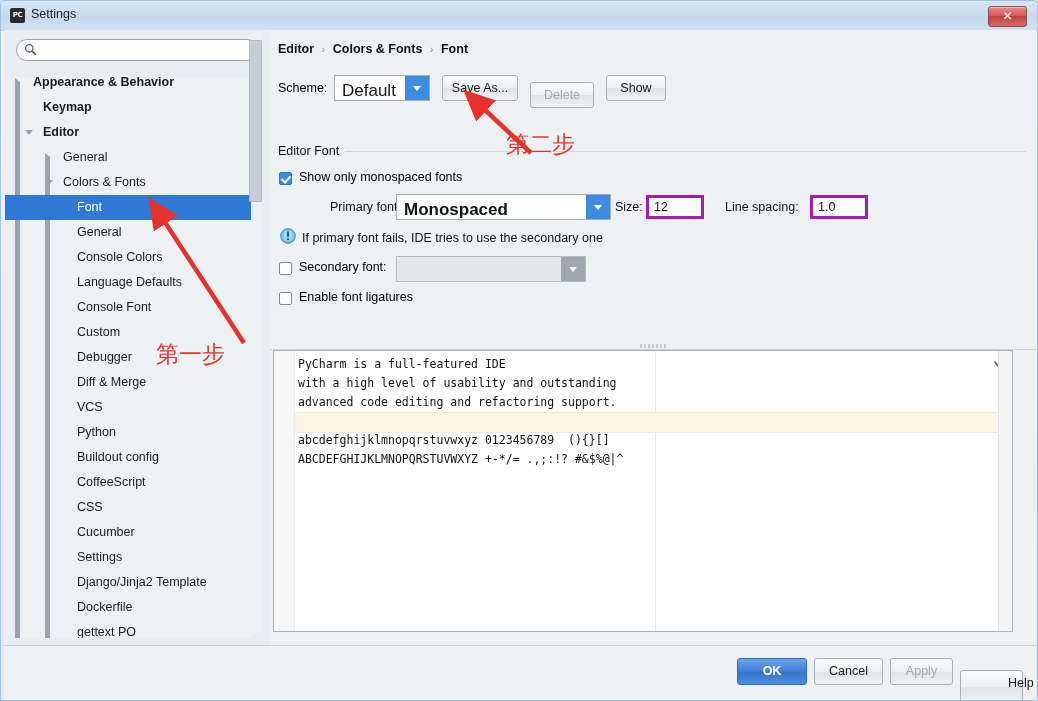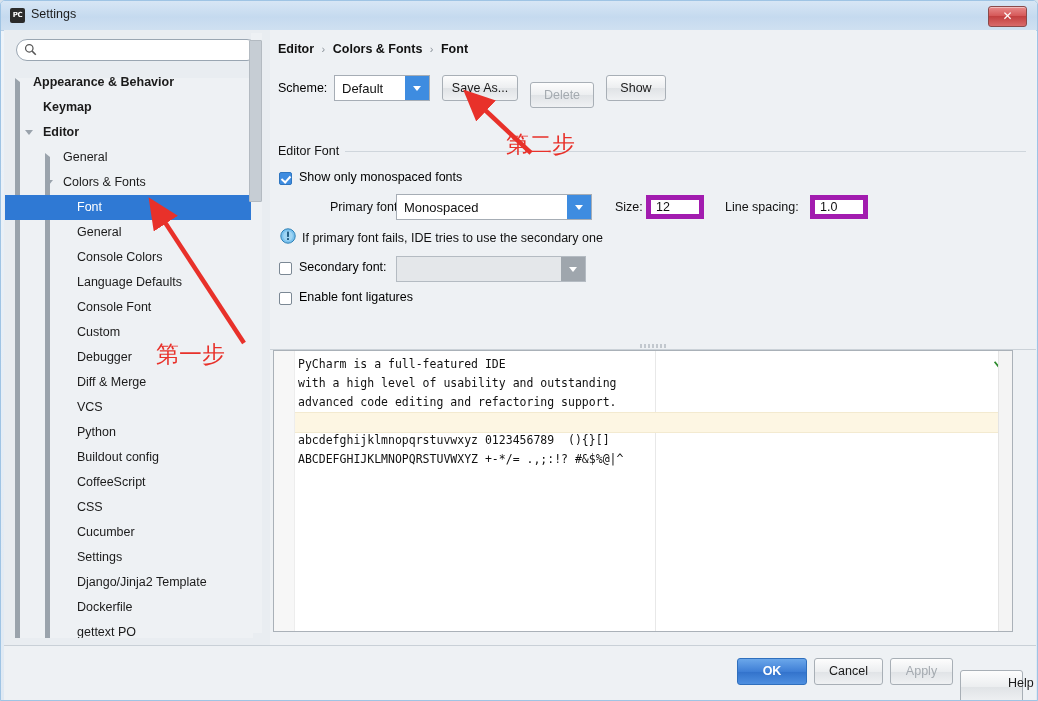--- a/index.html
+++ b/index.html
@@ -107,21 +107,21 @@
     position:absolute;left:8px;top:12px;font-size:12.5px;font-weight:bold;color:#111;
   }
   .bc-sep{color:#8d949b;font-weight:normal;padding:0 4px;font-size:11px;}
   .scheme-row{position:absolute;left:8px;top:45px;height:26px;}
   .scheme-label{position:absolute;left:0;top:6px;font-size:12.5px;}
   .combo{
     position:absolute;box-sizing:border-box;height:26px;
     border:1px solid #a6adb5;background:#fff;
   }
   .combo .val{
-    position:absolute;left:7px;top:5px;font-size:13px;color:#111;
+    position:absolute;left:7px;top:5px;font-size:17px;color:#111;
   }
   .combo .btn{
     position:absolute;right:0;top:0;width:24px;height:24px;
     background:#3e8ce0;
   }
   .combo .btn.disabled{background:#9fa6ad;}
   .combo .btn:after{
     content:"";position:absolute;left:8px;top:10px;
     border-top:5px solid #fff;border-left:4px solid transparent;border-right:4px solid transparent;
   }
@@ -142,21 +142,21 @@
     border:1px solid #7b8894;background:#fff;border-radius:2px;cursor:pointer;
   }
   .chkbox.checked{background:#3e8ce0;border-color:#2f76c0;}
   .chkbox.checked:after{
     content:"";position:absolute;left:3px;top:1px;width:4px;height:7px;
     border:solid #fff;border-width:0 2px 2px 0;transform:rotate(42deg);
   }
   .chk-label{position:absolute;left:20px;top:-2px;white-space:nowrap;}
   .field{
     position:absolute;box-sizing:border-box;height:24px;
-    border:5px solid #a21caf;background:#fff;font-size:12.5px;
+    border:3px solid #a21caf;background:#fff;font-size:12.5px;
     padding:0 5px;line-height:22px;color:#111;
     font-family:"Liberation Sans",sans-serif;outline:none;
   }
   .inline-label{position:absolute;font-size:12.5px;color:#111;}
   .info-icon{position:absolute;width:16px;height:16px;}
   .info-text{position:absolute;font-size:12.5px;color:#111;white-space:nowrap;}
   
   .splitter{
     position:absolute;left:0;top:311px;width:766px;height:10px;
   }
@@ -333,21 +333,21 @@
 
       <div class="group-line"></div>
       <div class="group-title">Editor Font</div>
 
       <div class="chk-row" style="left:9px;top:142px;">
         <div class="chkbox checked"></div>
         <div class="chk-label">Show only monospaced fonts</div>
       </div>
 
       <div class="inline-label" style="left:60px;top:170px;">Primary font:</div>
-      <div class="combo" style="left:126px;top:164px;width:196px;">
+      <div class="combo" style="left:126px;top:164px;width:215px;font-weight:bold;">
         <div class="val">Monospaced</div>
         <div class="btn"></div>
       </div>
 
       <div class="inline-label" style="left:345px;top:170px;">Size:</div>
       <input class="field" style="left: 376px; top: 165px; width: 58px;" value="12">
 
       <div class="inline-label" style="left:455px;top:170px;">Line spacing:</div>
       <input class="field" style="left: 540px; top: 165px; width: 58px;" value="1.0">
 

